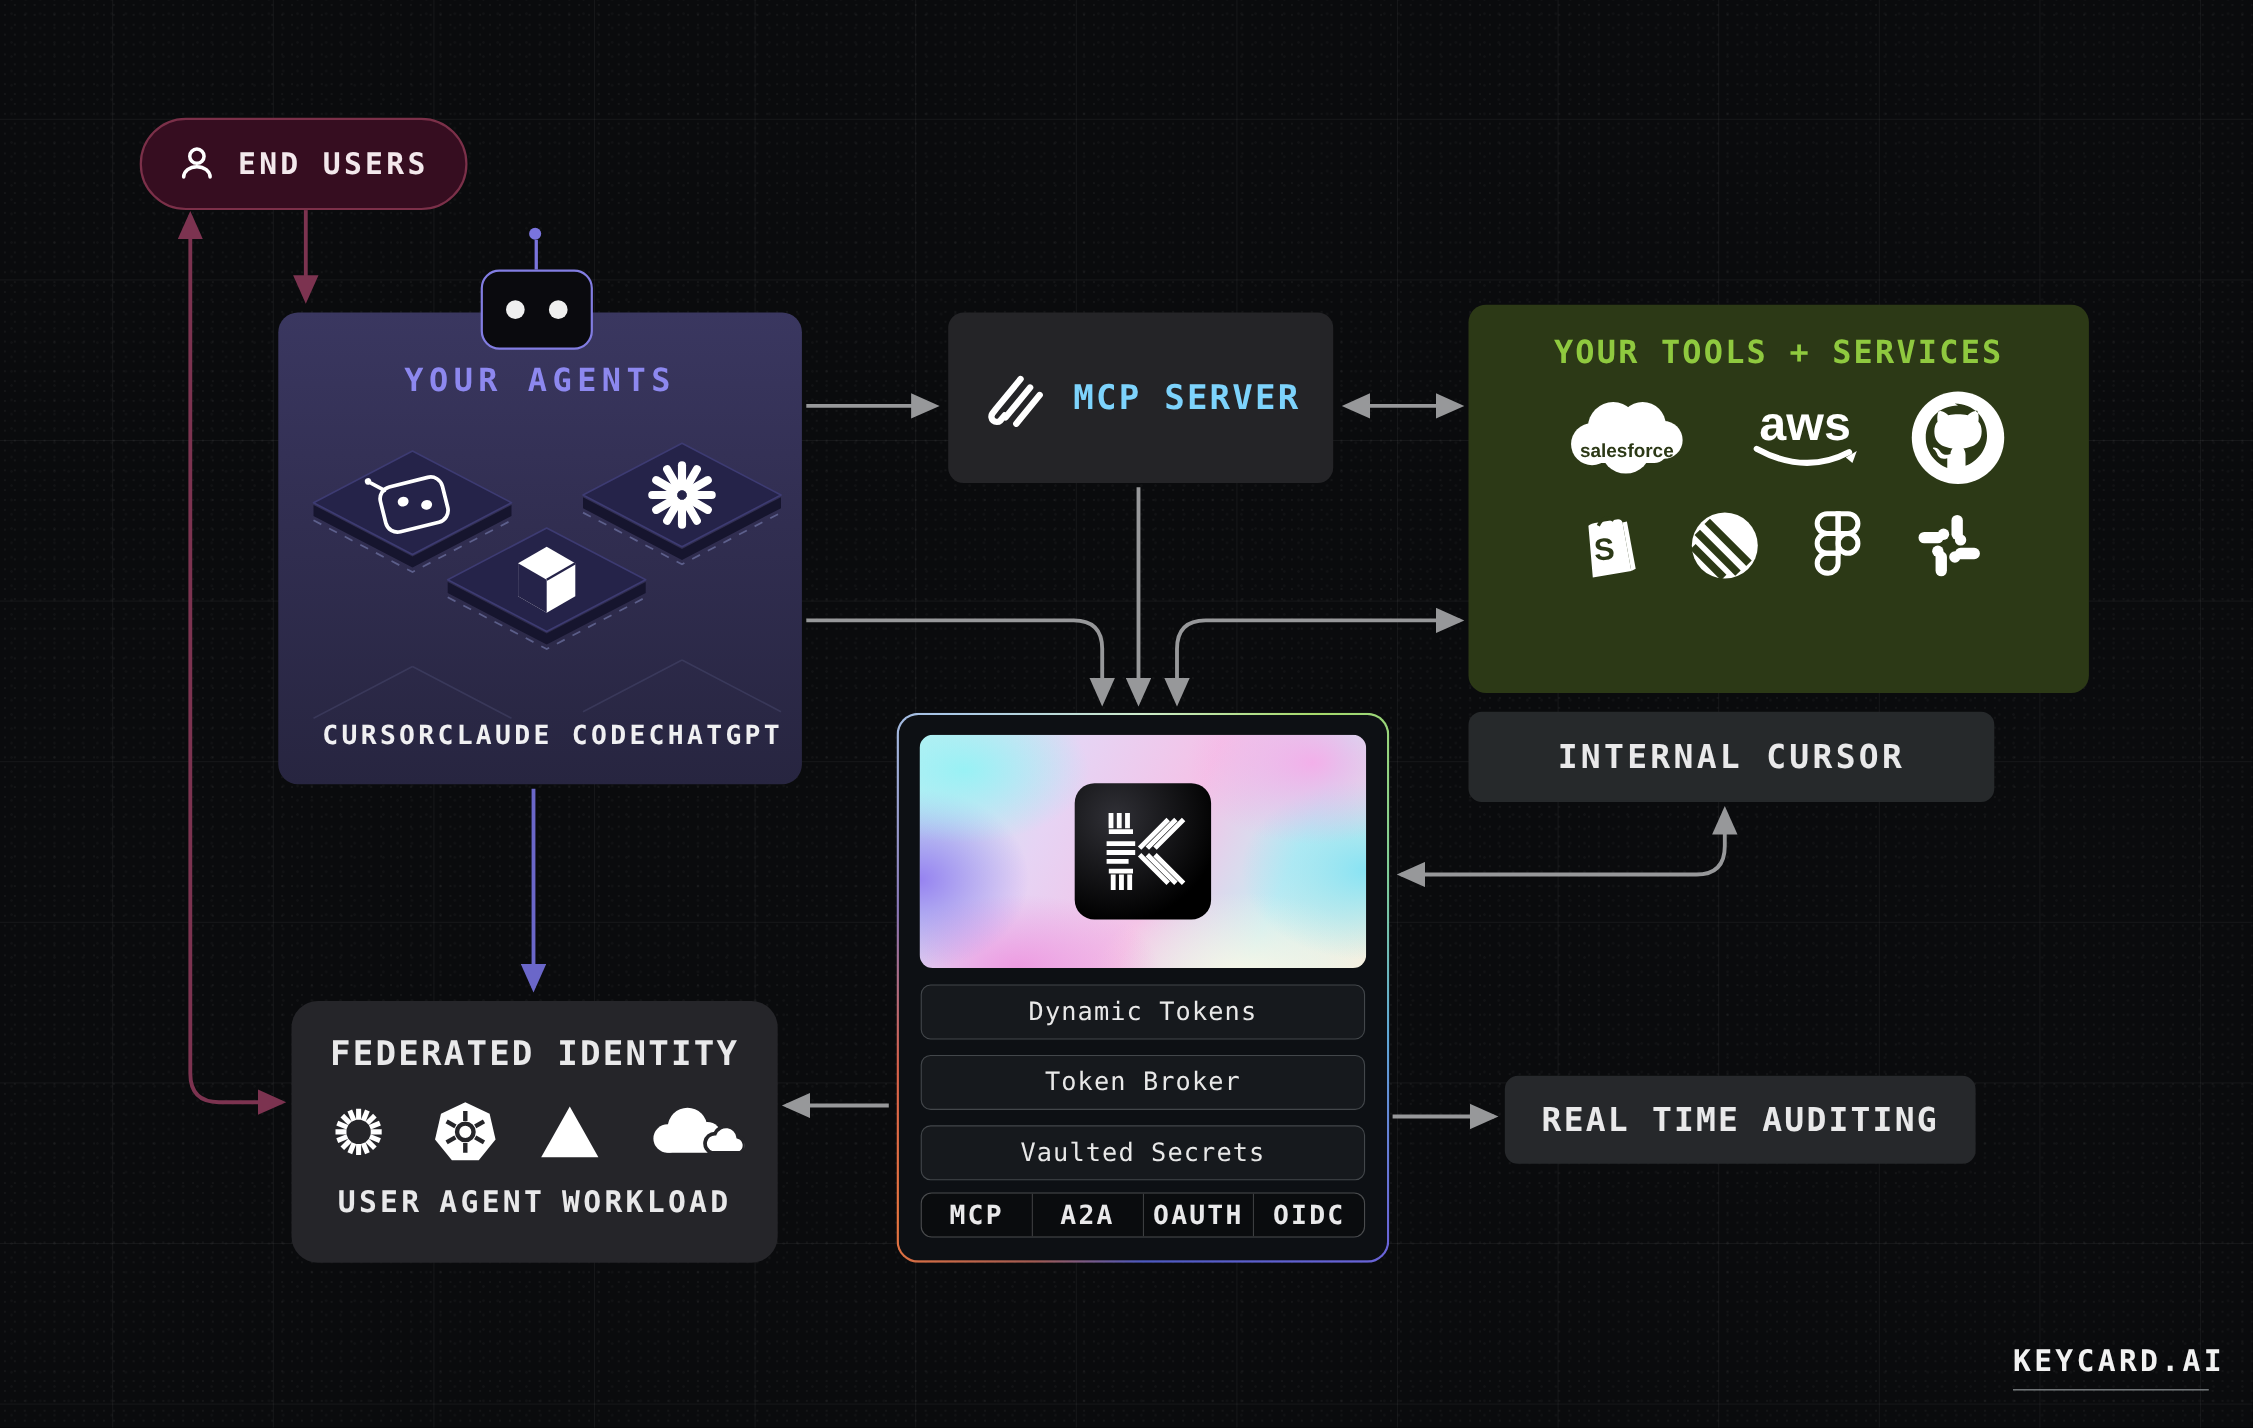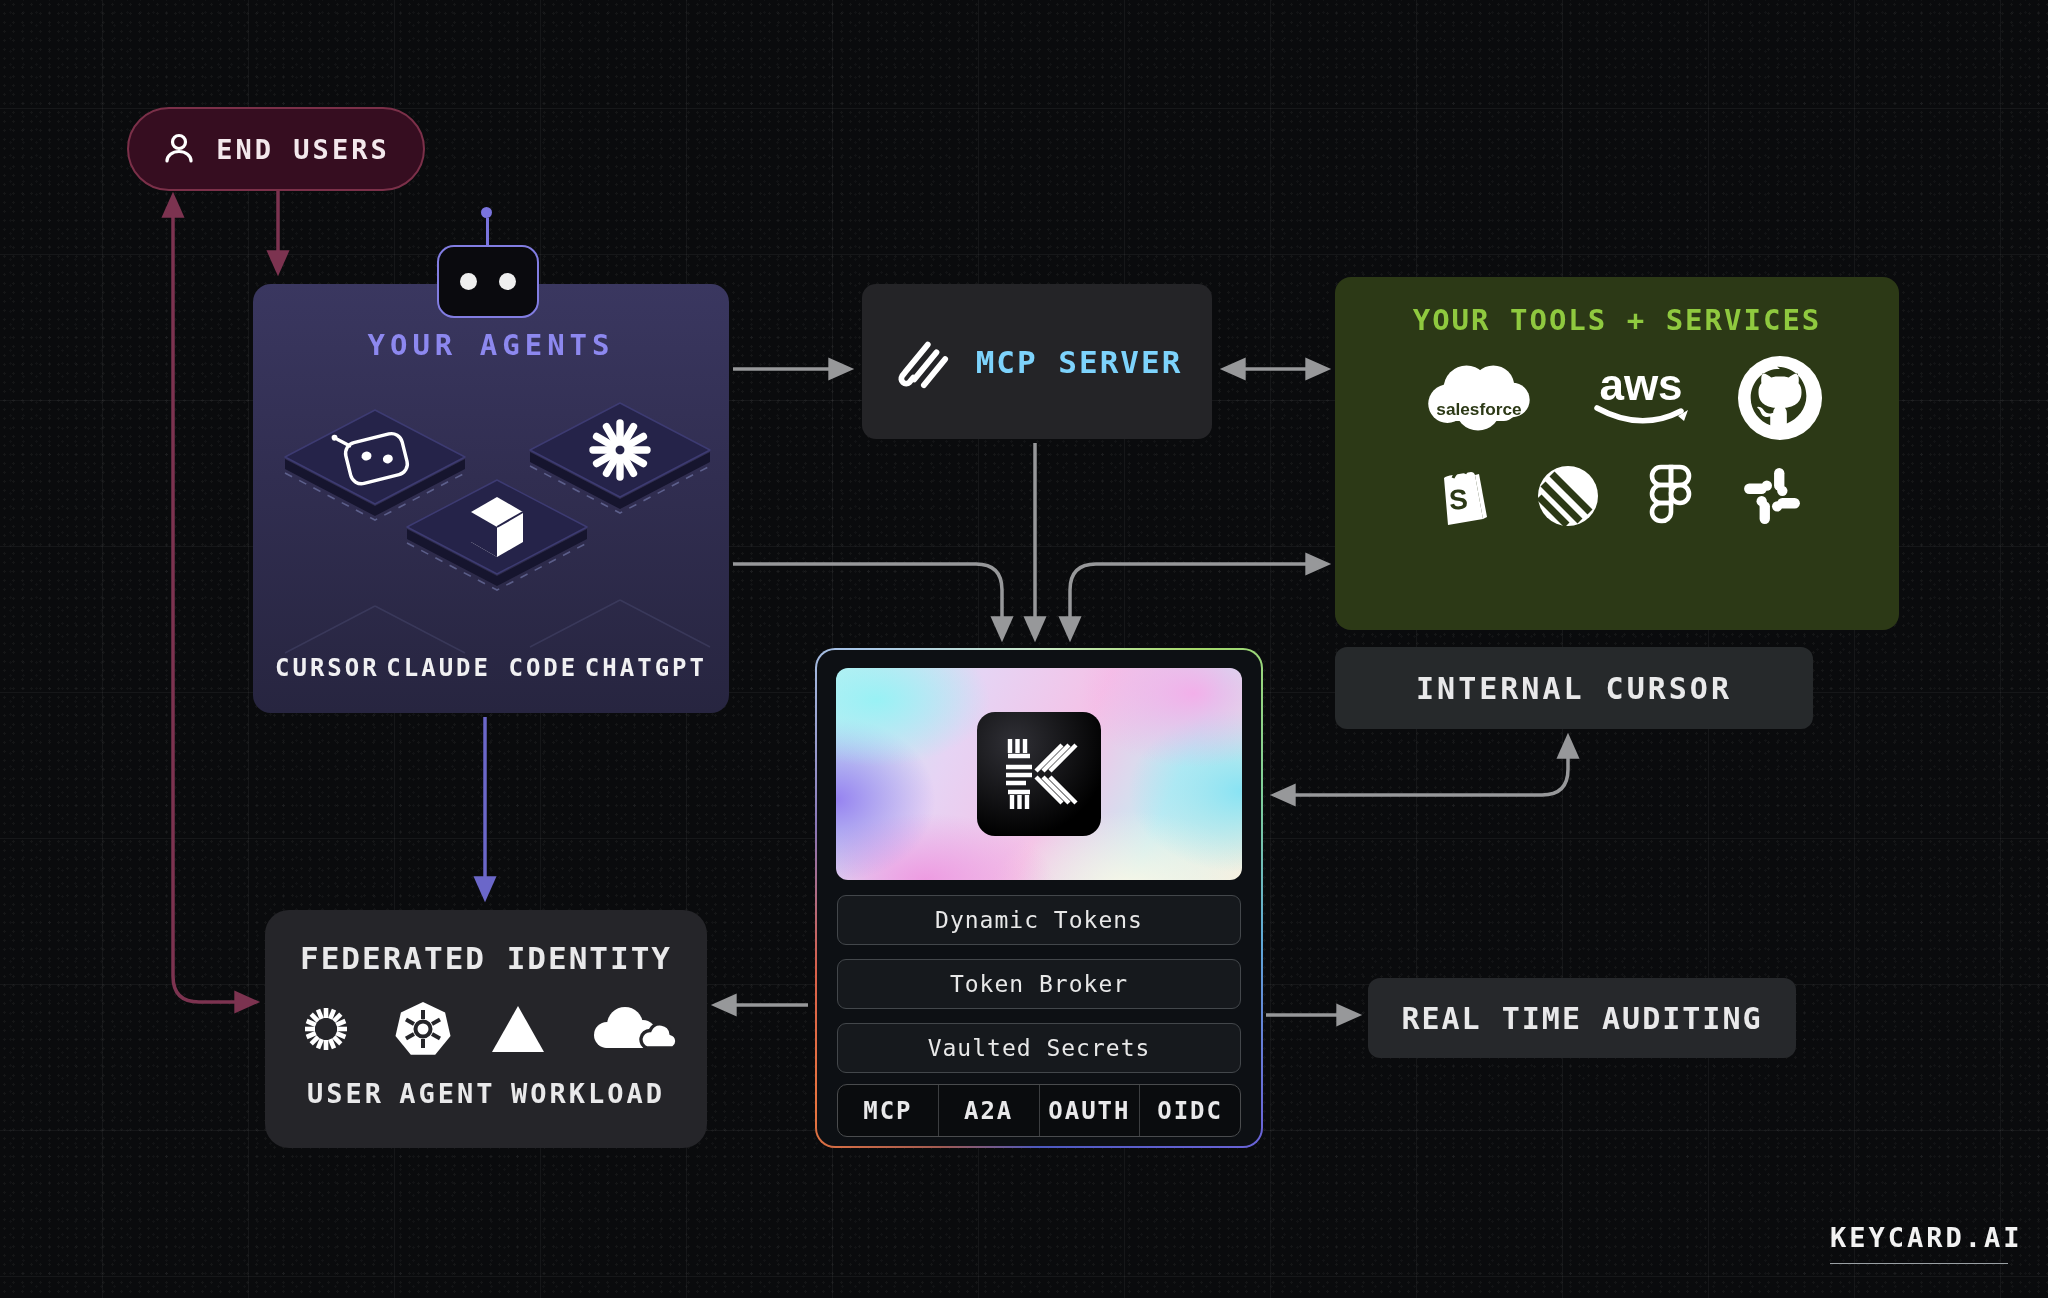--- a/index.html
+++ b/index.html
@@ -30,21 +30,21 @@
     background:linear-gradient(180deg,#3a3760 0%,#312e51 45%,#272540 100%);}
   #agents-title{width:100%;top:44px;text-align:center;font-size:29px;font-weight:bold;
     letter-spacing:5px;color:#8d88ef;}
   #robot{left:184px;top:-39px;width:98px;height:69px;background:#0a0a0e;
     border:2.5px solid #827de2;border-radius:17px;display:flex;align-items:center;
     justify-content:center;gap:22px;}
   #robot .eye{width:17px;height:17px;border-radius:50%;background:#efefef;}
   #antenna-line{left:233px;top:-66px;width:2.5px;height:27px;background:#7a74dd;}
   #antenna-dot{left:228px;top:-77px;width:11px;height:11px;border-radius:50%;background:#7a74dd;}
   .agent-labels{left:0;top:370px;width:476px;display:flex;justify-content:space-between;
-    padding:0 22px;box-sizing:border-box;}
+    padding:0 40px;box-sizing:border-box;}
   .agent-labels .lbl{font-size:24px;letter-spacing:3px;color:#f0f0f2;}
   .tile-icon{position:absolute;}
 
   
   #mcp-box{left:862px;top:284px;width:350px;height:155px;border-radius:14px;
     background:#242427;display:flex;align-items:center;justify-content:center;gap:26px;}
   #mcp-box .lbl{font-size:31px;letter-spacing:2px;color:#7dd3fc;}
 
   
   #tools{left:1335px;top:277px;width:564px;height:353px;border-radius:16px;
@@ -76,21 +76,21 @@
       radial-gradient(ellipse 45% 50% at 72% 105%, rgba(252,248,230,.95), transparent 75%),
       linear-gradient(115deg,#bff0f2,#e6d4f4 30%,#f4c2e7 55%,#c8ecf2 78%,#f5efdf 100%);
     display:flex;align-items:center;justify-content:center;}
   #chip{width:124px;height:124px;border-radius:18px;
     background:radial-gradient(circle at 30% 25%,#303036,#000 75%);
     display:flex;align-items:center;justify-content:center;}
   .feature-row{left:20px;width:404px;height:50px;border:1.5px solid #43474b;border-radius:9px;
     background:#16191d;display:flex;align-items:center;justify-content:center;box-sizing:border-box;}
   .feature-row span{font-size:23px;letter-spacing:1px;color:#e8e8e8;}
   #feat-0{top:245px;} #feat-1{top:309px;} #feat-2{top:373px;}
-  #protocols{left:20px;top:434px;width:404px;height:53px;border:1.5px solid #4a4c4e;
+  #protocols{left:20px;top:434px;width:404px;height:41px;border:1.5px solid #4a4c4e;
     border-radius:10px;background:#0a0c0e;display:flex;box-sizing:border-box;overflow:hidden;}
   .proto-cell{flex:1;display:flex;align-items:center;justify-content:center;
     border-right:1.5px solid #3c3e40;font-size:24px;font-weight:bold;letter-spacing:2px;}
   .proto-cell:last-child{border-right:none;}
 
   
   #federated{left:265px;top:910px;width:442px;height:238px;border-radius:24px;background:#252529;}
   #fed-title{width:100%;top:30px;text-align:center;font-size:31px;font-weight:bold;letter-spacing:2px;}
   .fed-icons{left:0;top:88px;width:100%;display:flex;align-items:center;justify-content:center;gap:34px;}
   .fed-labels{left:0;top:168px;width:100%;display:flex;justify-content:space-between;

